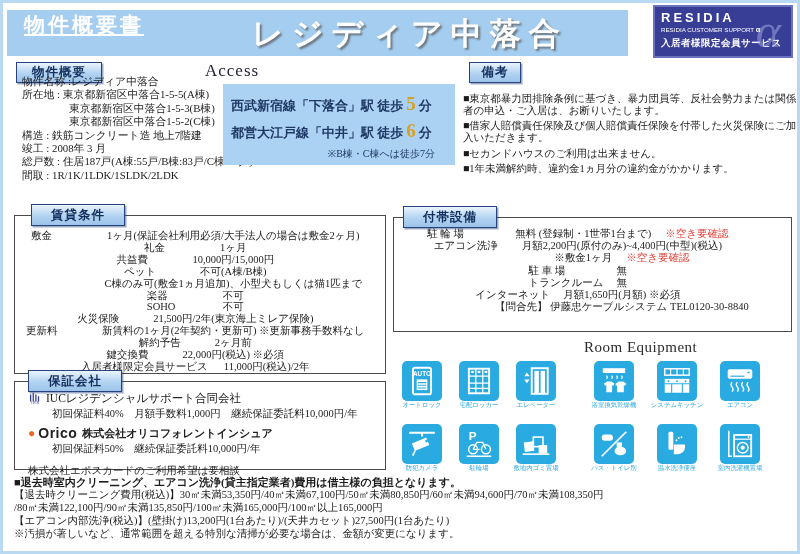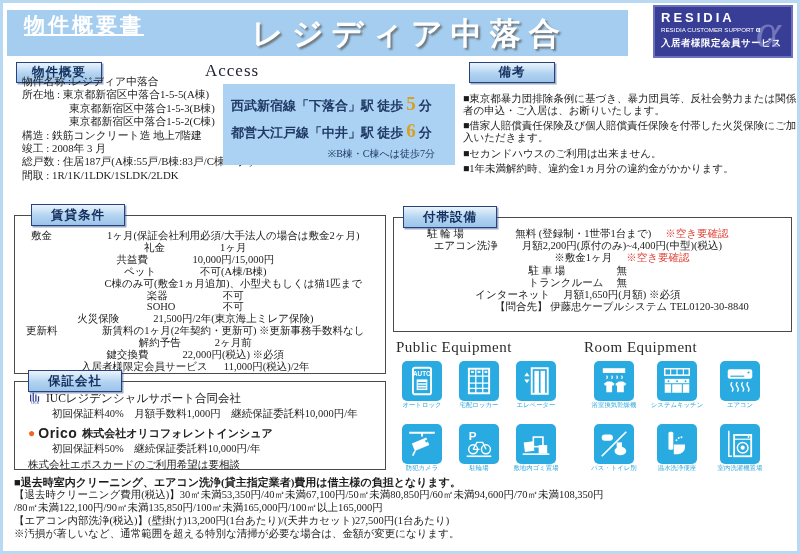--- a/index.html
+++ b/index.html
@@ -20,21 +20,21 @@
   .logo-alpha-inline{font-size:12px;font-weight:bold;}
   .logo-service{font-size:9.5px;font-weight:bold;letter-spacing:.5px;margin-top:2px;white-space:nowrap;}
   .logo-alpha-watermark{position:absolute;right:10px;top:-4px;font-size:48px;font-style:italic;
                         color:rgba(160,165,220,.55);font-family:"Liberation Serif",serif;}
   
   .tab{position:absolute;background:linear-gradient(180deg,#EAF4FC 0%,#B2D3F1 55%,#9CC4EA 100%);
        border:1px solid #27427c;box-shadow:1.5px 1.5px 0 rgba(39,66,124,.45);box-sizing:border-box;
        display:flex;align-items:center;justify-content:center;font-weight:bold;font-size:12.5px;
        color:#14305e;letter-spacing:1px;font-family:"Liberation Sans",sans-serif;}
   #tab-ov{left:16px;top:62px;width:86px;height:21px;}
-  #tab-rm{left:469px;top:62px;width:86px;height:21px;}
+  #tab-rm{left:469px;top:62px;width:52px;height:21px;}
   #tab-rt{left:31px;top:204px;width:94px;height:22px;z-index:2;}
   #tab-fc{left:403px;top:206px;width:94px;height:22px;z-index:2;}
   #tab-gr{left:28px;top:370px;width:94px;height:22px;z-index:2;}
   
   .ov-lines{position:absolute;left:22px;top:75px;font-size:10.8px;line-height:13.4px;white-space:nowrap;}
   .ov-line.indent{padding-left:47px;}
   
   .access-heading{position:absolute;left:205px;top:61px;font-size:17px;color:#23233a;letter-spacing:1px;}
   .access-box{position:absolute;left:223px;top:84px;width:232px;height:81px;background:#ABD2F3;
               box-sizing:border-box;padding:7px 6px 0 8px;color:#1F3864;}
@@ -57,21 +57,21 @@
   .flabel{width:88px;flex:none;}
   .alert{color:#E03A2F;margin-left:14px;}
   
   .guar-content{position:absolute;left:28px;top:390px;font-size:10.5px;white-space:nowrap;}
   .g-name-row{display:flex;align-items:center;font-size:11.5px;}
   .g-detail{margin-left:24px;margin-top:1px;}
   .g2-row{display:flex;align-items:center;margin-top:4px;font-family:"Liberation Sans",sans-serif;font-weight:bold;}
   .orico-dot{color:#F26522;font-size:12px;margin-right:3px;}
   .orico-brand{font-size:14px;color:#222;margin-right:5px;letter-spacing:.5px;}
   .g2-name{font-size:11px;color:#222;}
-  .g-note{margin-top:2px;}
+  .g-note{margin-top:8px;}
   .iuc-ico{margin-right:4px;}
   
   .equip-heading{position:absolute;top:339px;font-size:15px;color:#2b2b2b;letter-spacing:.5px;}
   #pub-head{left:396px;} #room-head{left:584px;}
   .eq-grid{position:absolute;top:361px;display:grid;grid-template-rows:auto auto;row-gap:12px;}
   #pub-grid{left:393px;grid-template-columns:57px 57px 57px;}
   #room-grid{left:582px;grid-template-columns:63px 63px 63px;}
   .eq-cell{display:flex;flex-direction:column;align-items:center;}
   .tile{width:40px;height:40px;background:#29ABE2;border-radius:5px;display:flex;align-items:center;justify-content:center;}
   .eq-label{width:90px;font-size:10px;transform:scale(.64);transform-origin:50% 0;text-align:center;
@@ -224,21 +224,20 @@
     <div class="g-detail">初回保証料40%　月額手数料1,000円　継続保証委託料10,000円/年</div>
     <div class="g2-row">
       <span class="orico-dot">●</span>
       <span class="orico-brand">Orico</span>
       <span class="g2-name">株式会社オリコフォレントインシュア</span>
     </div>
     <div class="g-detail">初回保証料50%　継続保証委託料10,000円/年</div>
     <div class="g-note">株式会社エポスカードのご利用希望は要相談</div>
   </div>
 
-  <div class="equip-heading" id="pub-head">Public Equipment</div>
   <div class="equip-heading" id="room-head">Room Equipment</div>
 
   <div class="eq-grid" id="pub-grid">
     <div class="eq-cell">
       <div class="tile">
           <svg width="32" height="32" viewBox="0 0 30 30">
             <rect x="6.5" y="2.5" width="17" height="25" rx="2" fill="none" stroke="#fff" stroke-width="1.8"></rect>
             <text x="15" y="10.5" text-anchor="middle" font-size="6" font-weight="bold" fill="#fff" font-family="sans-serif">AUTO</text>
             <rect x="10" y="13.5" width="10" height="10" fill="#fff"></rect>
             <path d="M11 16.5h8M11 19h8M11 21.5h8" stroke="#29ABE2" stroke-width="1"></path>

